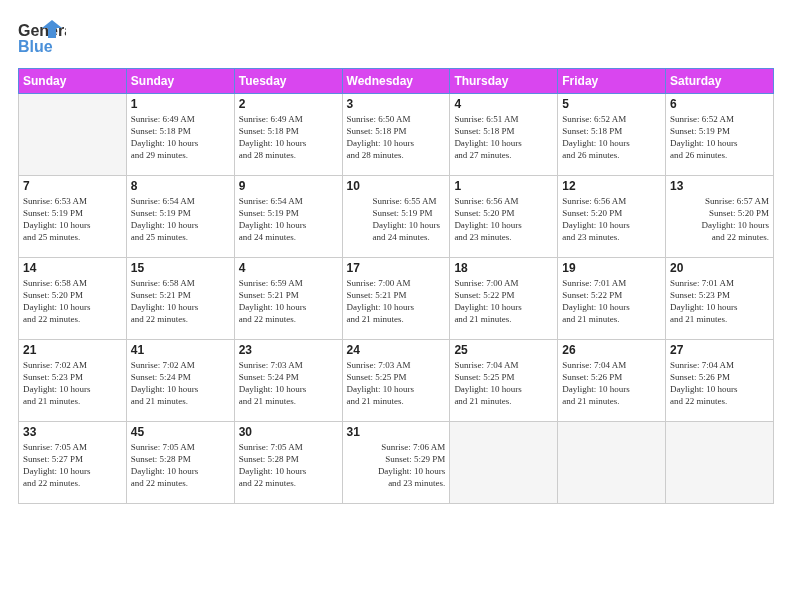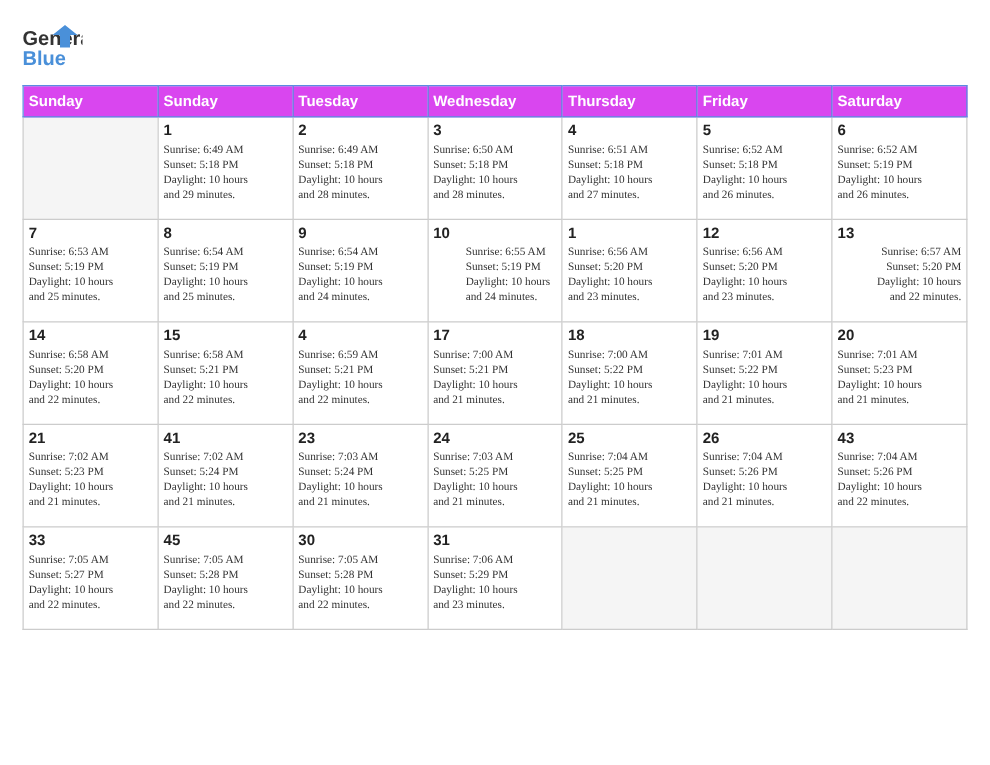--- a/index.html
+++ b/index.html
@@ -302,21 +302,21 @@
 and 21 minutes.</div>
           </td>
           <td>
             <span class="day-number">26</span>
             <div class="cell-info" style="white-space: pre-line;">Sunrise: 7:04 AM
 Sunset: 5:26 PM
 Daylight: 10 hours
 and 21 minutes.</div>
           </td>
           <td>
-            <span class="day-number">43</span>
+            <span class="day-number">27</span>
             <div class="cell-info" style="white-space: pre-line;">Sunrise: 7:04 AM
 Sunset: 5:26 PM
 Daylight: 10 hours
 and 22 minutes.</div>
           </td>
         </tr>
         <tr>
           <td>
             <span class="day-number">33</span>
             <div class="cell-info" style="white-space: pre-line;">Sunrise: 7:05 AM
@@ -333,21 +333,21 @@
           </td>
           <td>
             <span class="day-number">30</span>
             <div class="cell-info" style="white-space: pre-line;">Sunrise: 7:05 AM
 Sunset: 5:28 PM
 Daylight: 10 hours
 and 22 minutes.</div>
           </td>
           <td>
             <span class="day-number">31</span>
-            <div class="cell-info" style="white-space: pre-line;">Sunrise: 7:06 AM
+            <div class="cell-info" style="white-space: pre-line; text-align: right;">Sunrise: 7:06 AM
 Sunset: 5:29 PM
 Daylight: 10 hours
 and 23 minutes.</div>
           </td>
           <td class="empty"></td>
           <td class="empty"></td>
           <td class="empty"></td>
         </tr>
       </tbody>
   </table>

